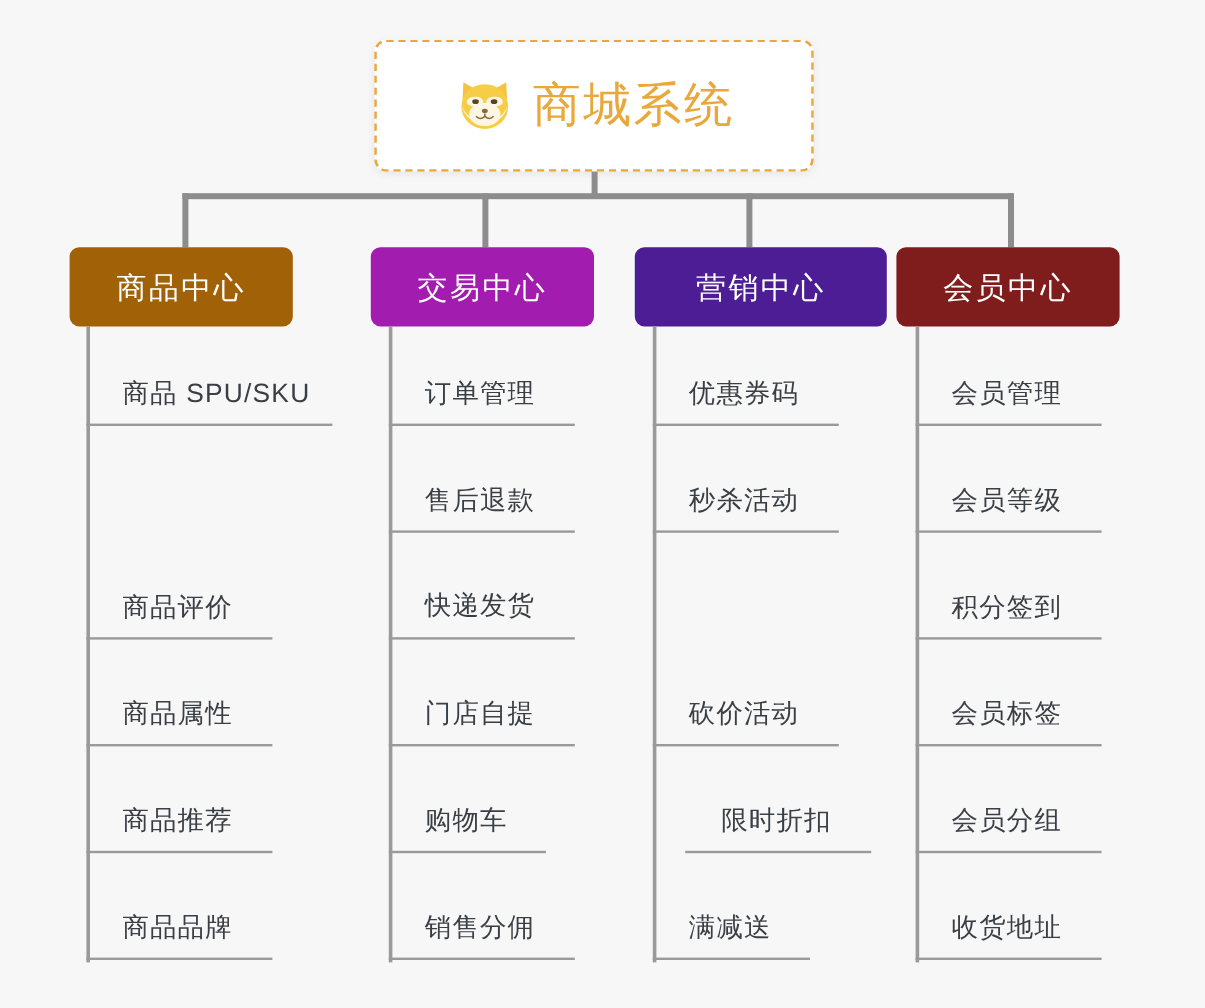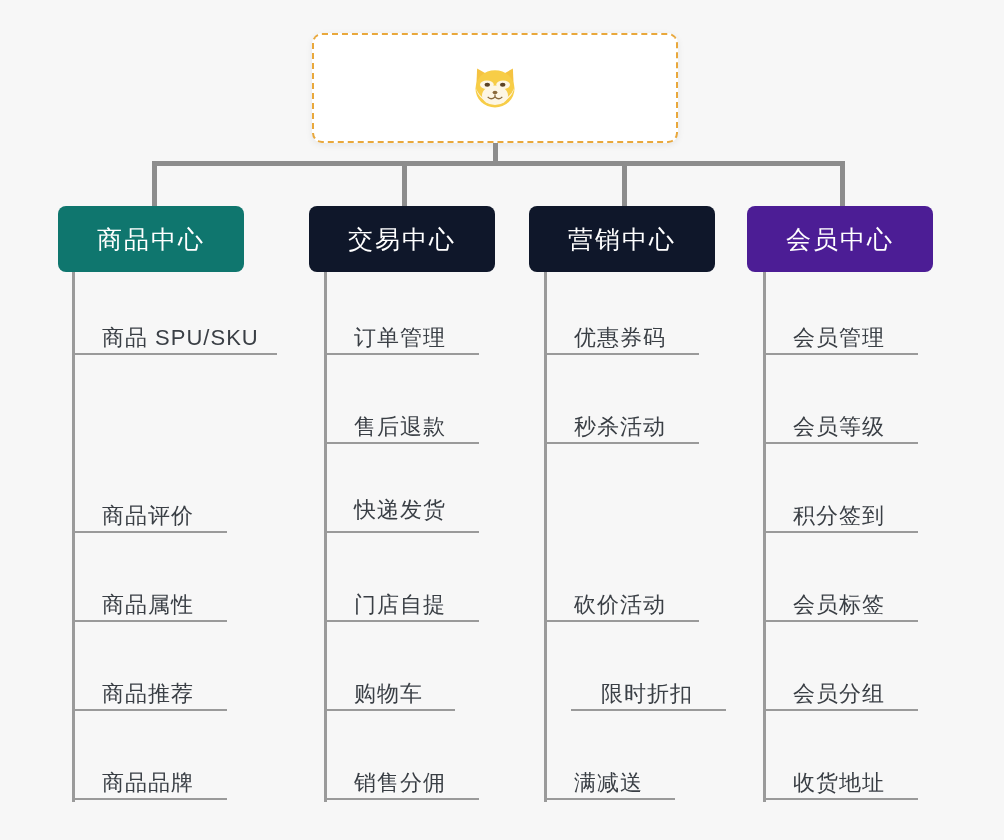--- a/index.html
+++ b/index.html
@@ -87,21 +87,21 @@
     width: 3px;
     background: #9a9a9a;
   }
 
   .leaf-item {
     position: absolute;
     height: 44px;
     display: flex;
     align-items: flex-end;
     justify-content: flex-start;
-    padding-bottom: 0;
+    padding-bottom: 10px;
     border-bottom: 2px solid #9a9a9a;
     white-space: nowrap;
   }
   .leaf-text {
     font-size: 22px;
     color: #3a3f45;
     line-height: 30px;
     padding-left: 30px;
     letter-spacing: 1px;
   }
@@ -129,53 +129,54 @@
         <ellipse cx="22.5" cy="28" rx="3.4" ry="2.4" fill="#5b4326"></ellipse>
         <ellipse cx="41.5" cy="28" rx="3.4" ry="2.4" fill="#5b4326"></ellipse>
 
         <ellipse cx="32" cy="37.5" rx="3" ry="2.2" fill="#8a6a3c"></ellipse>
 
         <path d="M32 40 v3" stroke="#8a6a3c" stroke-width="1.6" fill="none"></path>
         <path d="M32 43 q-5 4.5 -9 0" stroke="#8a6a3c" stroke-width="1.6" fill="none"></path>
         <path d="M32 43 q5 4.5 9 0" stroke="#8a6a3c" stroke-width="1.6" fill="none"></path>
       </svg>
     </span>
+    <span class="root-label" style="color: rgb(233, 168, 60);">商城系统</span>
   </div>
 
   <div class="conn conn-v" style="left: 493px; top: 143px; width: 5px; height: 22px; background: rgb(141, 141, 141);"></div>
 
   <div class="conn conn-h" style="left: 152px; top: 161px; width: 692px; height: 5px; background: rgb(141, 141, 141);"></div>
 
   <div class="conn conn-v" style="left: 152px; top: 161px; width: 5px; height: 45px; background: rgb(141, 141, 141);"></div>
   <div class="conn conn-v" style="left: 402px; top: 161px; width: 5px; height: 45px; background: rgb(141, 141, 141);"></div>
   <div class="conn conn-v" style="left: 622px; top: 161px; width: 5px; height: 45px; background: rgb(141, 141, 141);"></div>
   <div class="conn conn-v" style="left: 840px; top: 161px; width: 5px; height: 45px; background: rgb(141, 141, 141);"></div>
 
-  <div class="cat-header" style="left: 58px; top: 206px; width: 186px; background: #0f766e;">
+  <div class="cat-header" style="left: 58px; top: 206px; width: 186px; background: #a16207;">
     <span>商品中心</span>
   </div>
   <div class="leaf-trunk" style="left: 72px; top: 272px; height: 530px; background: rgb(154, 154, 154);"></div>
 
   <div class="leaf-item" style="left: 72px; top: 311px; width: 205px; border-bottom-color: rgb(154, 154, 154);">
     <span class="leaf-text">商品 SPU/SKU</span>
   </div>
   <div class="leaf-item" style="left: 72px; top: 489px; width: 155px; border-bottom-color: rgb(154, 154, 154);">
     <span class="leaf-text">商品评价</span>
   </div>
   <div class="leaf-item" style="left: 72px; top: 578px; width: 155px; border-bottom-color: rgb(154, 154, 154);">
     <span class="leaf-text">商品属性</span>
   </div>
   <div class="leaf-item" style="left: 72px; top: 667px; width: 155px; border-bottom-color: rgb(154, 154, 154);">
     <span class="leaf-text">商品推荐</span>
   </div>
   <div class="leaf-item" style="left: 72px; top: 756px; width: 155px; border-bottom-color: rgb(154, 154, 154);">
     <span class="leaf-text">商品品牌</span>
   </div>
 
-  <div class="cat-header" style="left: 309px; top: 206px; width: 186px; background: #0f172a; font-family: Liberation Mono, monospace;">
+  <div class="cat-header" style="left: 309px; top: 206px; width: 186px; background: #a21caf; font-family: Liberation Mono, monospace;">
     <span>交易中心</span>
   </div>
   <div class="leaf-trunk" style="left: 324px; top: 272px; height: 530px; background: rgb(154, 154, 154);"></div>
 
   <div class="leaf-item" style="left: 324px; top: 311px; width: 155px; border-bottom-color: rgb(154, 154, 154);">
     <span class="leaf-text">订单管理</span>
   </div>
   <div class="leaf-item" style="left: 324px; top: 400px; width: 155px; border-bottom-color: rgb(154, 154, 154);">
     <span class="leaf-text">售后退款</span>
   </div>
@@ -185,42 +186,42 @@
   <div class="leaf-item" style="left: 324px; top: 578px; width: 155px; border-bottom-color: rgb(154, 154, 154);">
     <span class="leaf-text">门店自提</span>
   </div>
   <div class="leaf-item" style="left: 324px; top: 667px; width: 131px; border-bottom-color: rgb(154, 154, 154);">
     <span class="leaf-text">购物车</span>
   </div>
   <div class="leaf-item" style="left: 324px; top: 756px; width: 155px; border-bottom-color: rgb(154, 154, 154);">
     <span class="leaf-text">销售分佣</span>
   </div>
 
-  <div class="cat-header" style="left: 529px; top: 206px; width: 186px; background: #0f172a;">
+  <div class="cat-header" style="left: 529px; top: 206px; width: 210px; background: #4c1d95;">
     <span>营销中心</span>
   </div>
   <div class="leaf-trunk" style="left: 544px; top: 272px; height: 530px; background: rgb(154, 154, 154);"></div>
 
   <div class="leaf-item" style="left: 544px; top: 311px; width: 155px; border-bottom-color: rgb(154, 154, 154);">
     <span class="leaf-text">优惠券码</span>
   </div>
   <div class="leaf-item" style="left: 544px; top: 400px; width: 155px; border-bottom-color: rgb(154, 154, 154);">
     <span class="leaf-text">秒杀活动</span>
   </div>
   <div class="leaf-item" style="left: 544px; top: 578px; width: 155px; border-bottom-color: rgb(154, 154, 154);">
     <span class="leaf-text">砍价活动</span>
   </div>
   <div class="leaf-item" style="left: 544px; top: 667px; width: 155px; border-bottom-color: rgb(154, 154, 154); margin-left: 27px;">
     <span class="leaf-text">限时折扣</span>
   </div>
   <div class="leaf-item" style="left: 544px; top: 756px; width: 131px; border-bottom-color: rgb(154, 154, 154);">
     <span class="leaf-text">满减送</span>
   </div>
 
-  <div class="cat-header" style="left: 747px; top: 206px; width: 186px; background: #4c1d95;">
+  <div class="cat-header" style="left: 747px; top: 206px; width: 186px; background: #7f1d1d;">
     <span>会员中心</span>
   </div>
   <div class="leaf-trunk" style="left: 763px; top: 272px; height: 530px; background: rgb(154, 154, 154);"></div>
 
   <div class="leaf-item" style="left: 763px; top: 311px; width: 155px; border-bottom-color: rgb(154, 154, 154); font-family: Liberation Serif, serif;">
     <span class="leaf-text">会员管理</span>
   </div>
   <div class="leaf-item" style="left: 763px; top: 400px; width: 155px; border-bottom-color: rgb(154, 154, 154);">
     <span class="leaf-text">会员等级</span>
   </div>

